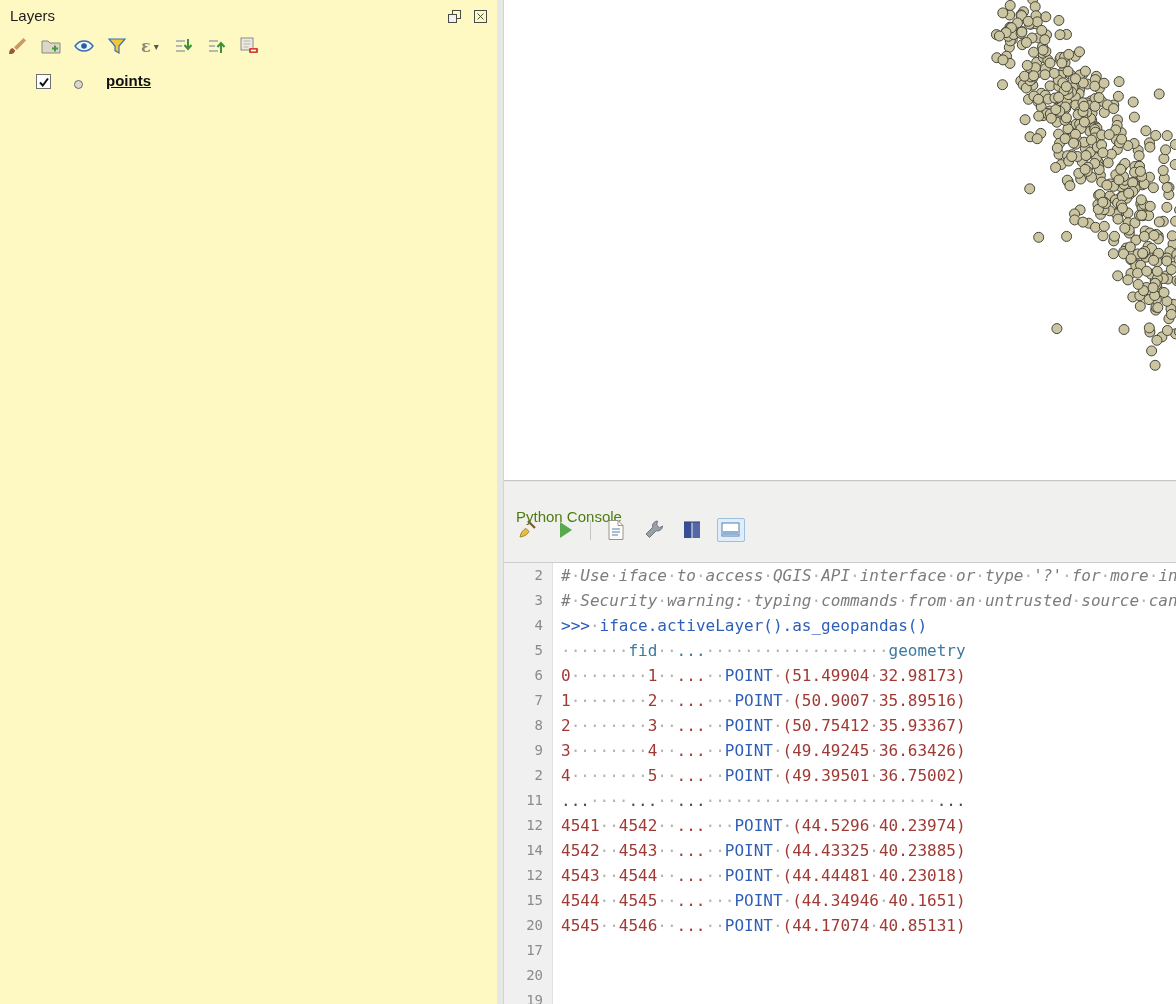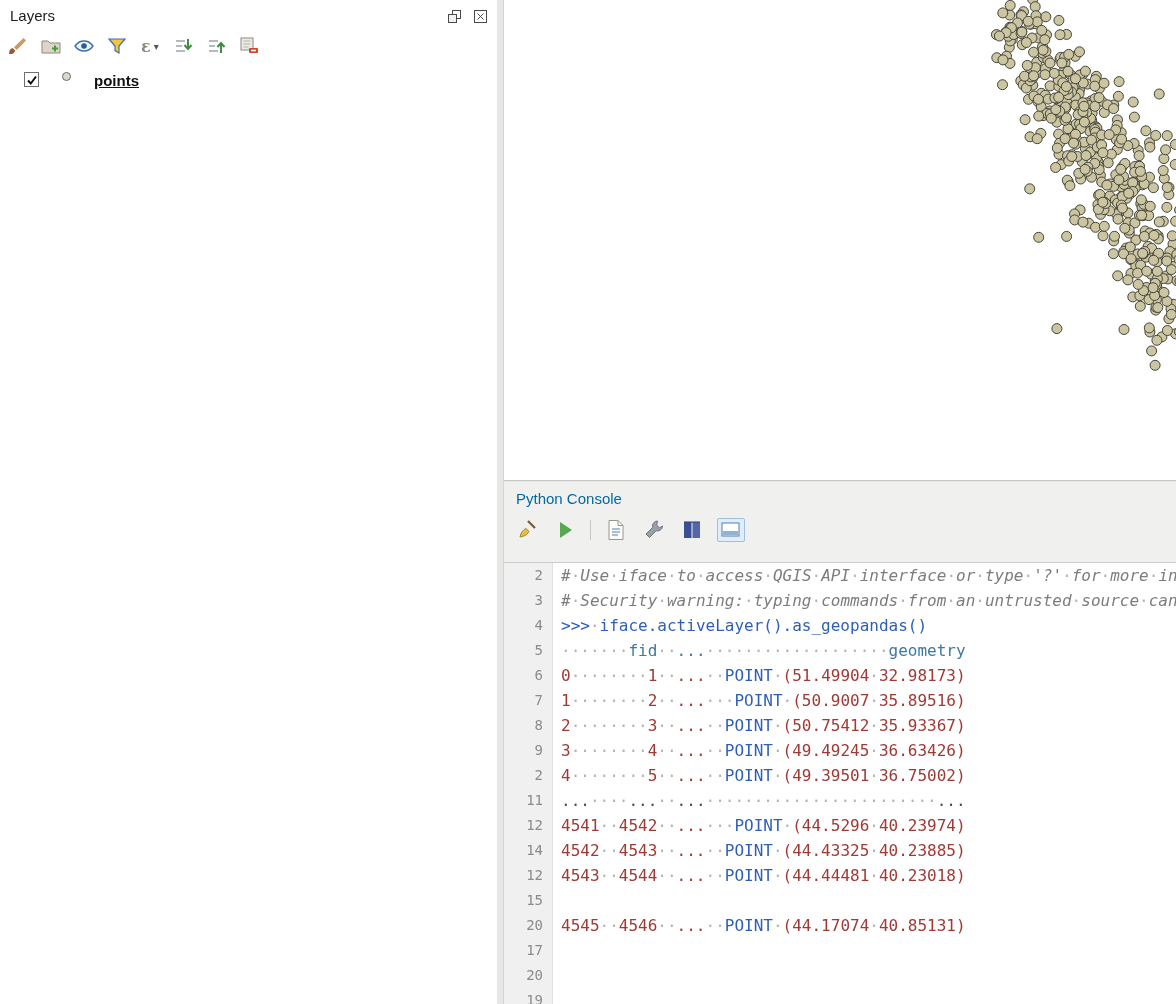--- a/index.html
+++ b/index.html
@@ -1,34 +1,34 @@
 <!DOCTYPE html>
 <html style="--comment: #7d7d7d; --code: #2e5fb8; --header: #3d7a9e; --num: #a03a35; --kw: #2e5fb8; --plain: #4d4d4d; --whitespace_dot: #b3b3ab;"><head>
 <meta charset="utf-8">
 <style>
   *{margin:0;padding:0;box-sizing:border-box}
   html,body{width:1176px;height:1004px;overflow:hidden;background:#e6e8e6;font-family:"Liberation Sans",sans-serif}
   .panel{position:absolute}
-  #layers-panel{left:0;top:0;width:497px;height:1004px;background:#ffffff}
+  #layers-panel{left:0;top:0;width:497px;height:1004px;background:#fef9c3}
   .panel-titlebar{position:relative;height:30px}
   .panel-title{position:absolute;left:10px;top:7px;font-size:15px;color:#1c1c1c}
   .titlebar-btns{position:absolute;right:8px;top:8px;display:flex;gap:9px}
   .tb-btn{width:17px;height:17px;border:none;background:transparent;padding:0;cursor:pointer}
   .icon-btn{min-width:24px;height:24px;border:none;background:transparent;padding:1px;display:flex;align-items:center;justify-content:center;cursor:pointer}
   #layers-toolbar{position:absolute;left:6px;top:34px;display:flex;align-items:center;gap:9px}
   .expr-btn{display:flex;align-items:center;gap:3px}
   .expr-glyph{font-size:16px;color:#8a8a76;font-weight:bold;font-family:"DejaVu Serif",serif}
   .dd-arrow{font-size:10px;color:#555}
-  #layer-row{position:absolute;left:24px;top:72px;display:flex;align-items:flex-start;gap:23px;cursor:pointer}
+  #layer-row{position:absolute;left:36px;top:72px;display:flex;align-items:flex-end;gap:23px;cursor:pointer}
   .checkbox{width:15px;height:15px;background:#fff;border:1px solid #6f6f6f;display:flex;align-items:center;justify-content:center}
   .point-marker{width:9px;height:9px;border-radius:50%;border:1.5px solid #6e6d66;background:#dbd9cf}
   .layer-label{font-size:15px;font-weight:bold;text-decoration:underline;color:#111}
   #map-canvas{left:503px;top:0;width:673px;height:481px;background:#ffffff;border-left:1px solid #d2d4d2;border-bottom:1px solid #c6c8c6;overflow:hidden;cursor:crosshair}
   #console-panel{left:503px;top:482px;width:673px;height:522px;background:#f0f1ef;border-left:1px solid #d2d4d2}
-  #console-title{position:absolute;left:12px;top:8px;font-size:15px;color:#0369a1}
+  #console-title{position:absolute;left:12px;top:26px;font-size:15px;color:#4d7c0f}
   #console-toolbar{position:absolute;left:10px;top:36px;display:flex;align-items:center;gap:12px}
   .toolbar-sep{width:1px;height:20px;background:#c4c6c4}
   .pressed{border:1px solid #9ec0e0;background:#e0edfa;border-radius:2px}
   #console-output{position:absolute;left:0;top:80px;right:0;bottom:0;background:#fff;border-top:1px solid #cbcdcb;overflow:hidden;font-family:"DejaVu Sans Mono",monospace;font-size:16px;cursor:text}
   .console-line{display:flex;height:25px;line-height:25px;white-space:pre}
   .ln{flex:0 0 49px;padding-right:9px;background:#f0f0f0;color:#8b8b8b;text-align:right;font-size:14px;border-right:1px solid #e2e2e2}
   .code{padding-left:8px;color:var(--plain)}
   .c-comment{color:var(--comment);font-style:italic}
   .c-code{color:var(--code)}
   .c-header{color:var(--header)}
@@ -645,19 +645,19 @@
       <div class="console-line"><span class="ln">5</span><span class="code"><span class="c-header"><span class="ws">·······</span>fid<span class="ws">··</span>...<span class="ws">···················</span>geometry</span></span></div>
       <div class="console-line"><span class="ln">6</span><span class="code"><span class="c-num">0<span class="ws">········</span>1<span class="ws">··</span>...<span class="ws">··</span></span><span class="c-kw">POINT</span><span class="c-num"><span class="ws">·</span>(51.49904<span class="ws">·</span>32.98173)</span></span></div>
       <div class="console-line"><span class="ln">7</span><span class="code"><span class="c-num">1<span class="ws">········</span>2<span class="ws">··</span>...<span class="ws">···</span></span><span class="c-kw">POINT</span><span class="c-num"><span class="ws">·</span>(50.9007<span class="ws">·</span>35.89516)</span></span></div>
       <div class="console-line"><span class="ln">8</span><span class="code"><span class="c-num">2<span class="ws">········</span>3<span class="ws">··</span>...<span class="ws">··</span></span><span class="c-kw">POINT</span><span class="c-num"><span class="ws">·</span>(50.75412<span class="ws">·</span>35.93367)</span></span></div>
       <div class="console-line"><span class="ln">9</span><span class="code"><span class="c-num">3<span class="ws">········</span>4<span class="ws">··</span>...<span class="ws">··</span></span><span class="c-kw">POINT</span><span class="c-num"><span class="ws">·</span>(49.49245<span class="ws">·</span>36.63426)</span></span></div>
       <div class="console-line"><span class="ln">2</span><span class="code"><span class="c-num">4<span class="ws">········</span>5<span class="ws">··</span>...<span class="ws">··</span></span><span class="c-kw">POINT</span><span class="c-num"><span class="ws">·</span>(49.39501<span class="ws">·</span>36.75002)</span></span></div>
       <div class="console-line"><span class="ln">11</span><span class="code"><span class="c-plain">...<span class="ws">····</span>...<span class="ws">··</span>...<span class="ws">························</span>...</span></span></div>
       <div class="console-line"><span class="ln">12</span><span class="code"><span class="c-num">4541<span class="ws">··</span>4542<span class="ws">··</span>...<span class="ws">···</span></span><span class="c-kw">POINT</span><span class="c-num"><span class="ws">·</span>(44.5296<span class="ws">·</span>40.23974)</span></span></div>
       <div class="console-line"><span class="ln">14</span><span class="code"><span class="c-num">4542<span class="ws">··</span>4543<span class="ws">··</span>...<span class="ws">··</span></span><span class="c-kw">POINT</span><span class="c-num"><span class="ws">·</span>(44.43325<span class="ws">·</span>40.23885)</span></span></div>
       <div class="console-line"><span class="ln">12</span><span class="code"><span class="c-num">4543<span class="ws">··</span>4544<span class="ws">··</span>...<span class="ws">··</span></span><span class="c-kw">POINT</span><span class="c-num"><span class="ws">·</span>(44.44481<span class="ws">·</span>40.23018)</span></span></div>
-      <div class="console-line"><span class="ln">15</span></div>
+      <div class="console-line"><span class="ln">15</span><span class="code"><span class="c-num">4544<span class="ws">··</span>4545<span class="ws">··</span>...<span class="ws">···</span></span><span class="c-kw">POINT</span><span class="c-num"><span class="ws">·</span>(44.34946<span class="ws">·</span>40.1651)</span></span></div>
       <div class="console-line"><span class="ln">20</span><span class="code"><span class="c-num">4545<span class="ws">··</span>4546<span class="ws">··</span>...<span class="ws">··</span></span><span class="c-kw">POINT</span><span class="c-num"><span class="ws">·</span>(44.17074<span class="ws">·</span>40.85131)</span></span></div>
       <div class="console-line"><span class="ln">17</span><span class="code"></span></div>
       <div class="console-line"><span class="ln">20</span></div>
       <div class="console-line"><span class="ln">19</span><span class="code"></span></div>
     </div>
 </div>
 
 </body></html>

